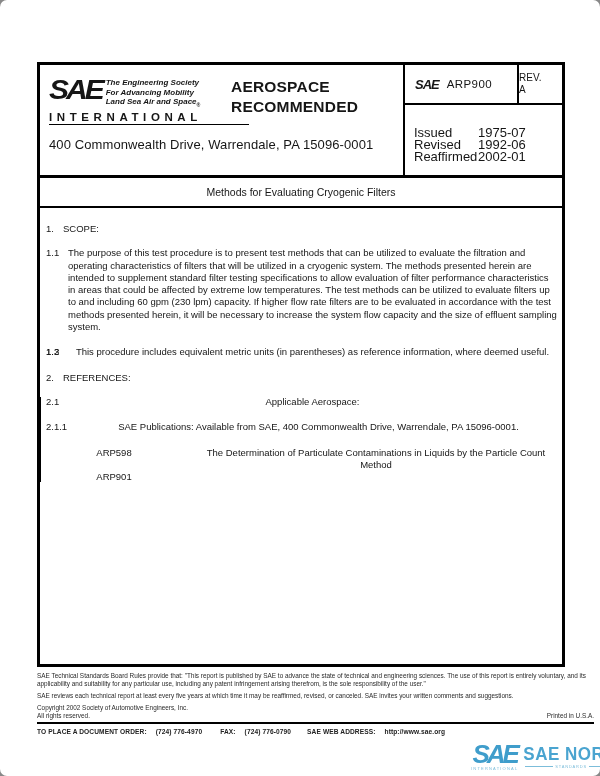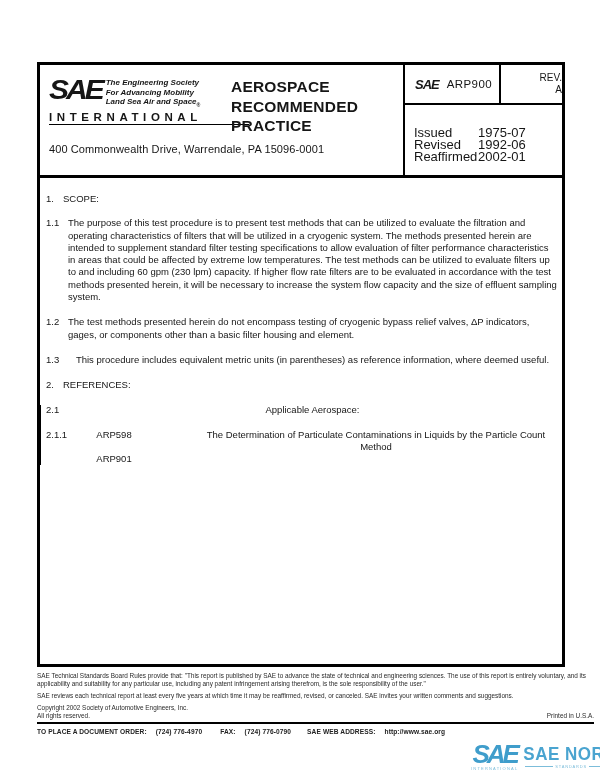--- a/index.html
+++ b/index.html
@@ -1,46 +1,47 @@
 <!DOCTYPE html>
 <html><head>
 <meta charset="utf-8">
 <style>
   * { margin:0; padding:0; box-sizing:border-box; }
   html,body { background:#888; }
   .page {
     position:relative; width:600px; height:776px; background:#ffffff;
     font-family:"Liberation Sans", sans-serif; color:#161616; overflow:hidden;
     margin:0 auto;
+    border-radius:7px;
   }
 
   
   .frame { position:absolute; left:37px; top:62px; width:528px; height:605px; border:3px solid #000; background:#fff; }
 
   
   .hdr { display:flex; height:113px; border-bottom:3px solid #000; }
   .hdr-left { flex:1; position:relative; }
 
   .logo-block { position:absolute; left:9px; top:11px; width:200px; }
   .logo-row { display:flex; align-items:flex-start; }
   .sae-big { font-size:30px; font-weight:900; font-style:italic; letter-spacing:-3px; line-height:28px; transform:scaleY(0.95); }
   .tagline { margin-left:4px; font-size:8px; font-weight:bold; font-style:italic; line-height:9.5px; padding-top:2px; white-space:nowrap; }
   .reg { font-size:5px; vertical-align:sub; }
   .intl { font-size:11.5px; font-weight:bold; letter-spacing:4.6px; margin-top:1px; white-space:nowrap; }
   .logo-rule { border-top:1.5px solid #000; margin-top:1px; }
-  .addr { font-size:11px; margin-top:18px; letter-spacing:0.1px; white-space:nowrap; }
+  .addr { font-size:13px; margin-top:12px; letter-spacing:0.1px; white-space:nowrap; }
 
   .doctype { position:absolute; left:191px; top:12px; font-size:15.5px; font-weight:bold; line-height:19.5px; letter-spacing:0.2px; }
 
   .hdr-right { width:159px; border-left:2.5px solid #000; display:flex; flex-direction:column; }
   .hdr-right-top { display:flex; height:40px; border-bottom:2.5px solid #000; }
   .docid { flex:1; display:flex; align-items:center; padding-left:10px; }
   .sae-small { font-size:13px; font-weight:900; font-style:italic; letter-spacing:-1px; margin-right:8px; }
   .docnum { font-size:11.5px; letter-spacing:0.4px; }
-  .revbox { width:63px; border-left:2.5px solid #000; text-align:right; font-size:10px; line-height:12px; padding-top:7px; }
+  .revbox { width:45px; border-left:2.5px solid #000; text-align:left; font-size:10px; line-height:12px; padding-top:7px; }
   .dates { padding:22px 4px 0 9px; font-size:13px; line-height:11.8px; }
   .drow { display:flex; }
   .dlabel { width:64px; }
 
   
   .titleband { height:30px; border-bottom:2.5px solid #000; display:flex; align-items:center; justify-content:center; font-size:10.5px; }
 
   
   .doc-body { padding:15px 5px 0 6px; font-size:9.5px; line-height:12.3px; }
   .para { position:relative; padding-left:22px; margin-bottom:13px; }
@@ -94,21 +95,20 @@
               <span>Land Sea Air and Space</span><span class="reg">®</span>
             </span>
           </div>
           <div class="intl">INTERNATIONAL</div>
           <div class="logo-rule"></div>
           <div class="addr">400 Commonwealth Drive, Warrendale, PA 15096-0001</div>
         </div>
         <div class="doctype">
           <div>AEROSPACE</div>
           <div>RECOMMENDED</div>
-          <div>PRACTICE</div>
         </div>
       </div>
       <div class="hdr-right">
         <div class="hdr-right-top">
           <div class="docid">
             <span class="sae-small">SAE</span>
             <span class="docnum">ARP900</span>
           </div>
           <div class="revbox">
             <div>REV.</div>
@@ -125,36 +125,38 @@
             <span>1992-06</span>
           </div>
           <div class="drow">
             <span class="dlabel">Reaffirmed</span>
             <span>2002-01</span>
           </div>
         </div>
       </div>
     </div>
 
+    <div class="titleband">
+      <span>Methods for Evaluating Cryogenic Filters</span>
+    </div>
 
     <div class="doc-body">
 
       <div class="para h">
         <span class="num">1.</span>
         <span>SCOPE:</span>
       </div>
 
       <div class="para">
         <span class="num">1.1</span>
         <span>The purpose of this test procedure is to present test methods that can be utilized to evaluate the filtration and operating characteristics of filters that will be utilized in a cryogenic system. The methods presented herein are intended to supplement standard filter testing specifications to allow evaluation of filter performance characteristics in areas that could be affected by extreme low temperatures. The test methods can be utilized to evaluate filters up to and including 60 gpm (230 lpm) capacity. If higher flow rate filters are to be evaluated in accordance with the test methods presented herein, it will be necessary to increase the system flow capacity and the size of effluent sampling system.</span>
       </div>
 
       <div class="para">
         <span class="num">1.2</span>
-        <span>The test methods presented herein do not encompass testing of cryogenic bypass relief valves, ΔP indicators, gages, or components other than a basic filter housing and element.</span>
       </div>
 
       <div class="changed">
         <div class="cbar tight"></div>
         <div class="para">
           <span class="num">1.3</span>
           <span>This procedure includes equivalent metric units (in parentheses) as reference information, where deemed useful.</span>
         </div>
       </div>
 
@@ -167,20 +169,21 @@
         <div class="cbar full"></div>
 
         <div class="para">
           <span class="num">2.1</span>
           <span>Applicable Aerospace:</span>
         </div>
 
 
         <div class="para deep">
           <span class="num">2.1.1</span>
+          <span>SAE Publications:  Available from SAE, 400 Commonwealth Drive, Warrendale, PA 15096-0001.</span>
         </div>
 
         <div class="pubs">
           <div class="pubrow">
             <span class="pubcode">ARP598</span>
             <span class="pubtitle">The Determination of Particulate Contaminations in Liquids by the Particle Count Method</span>
           </div>
           <div class="pubrow">
             <span class="pubcode">ARP901</span>
           </div>

